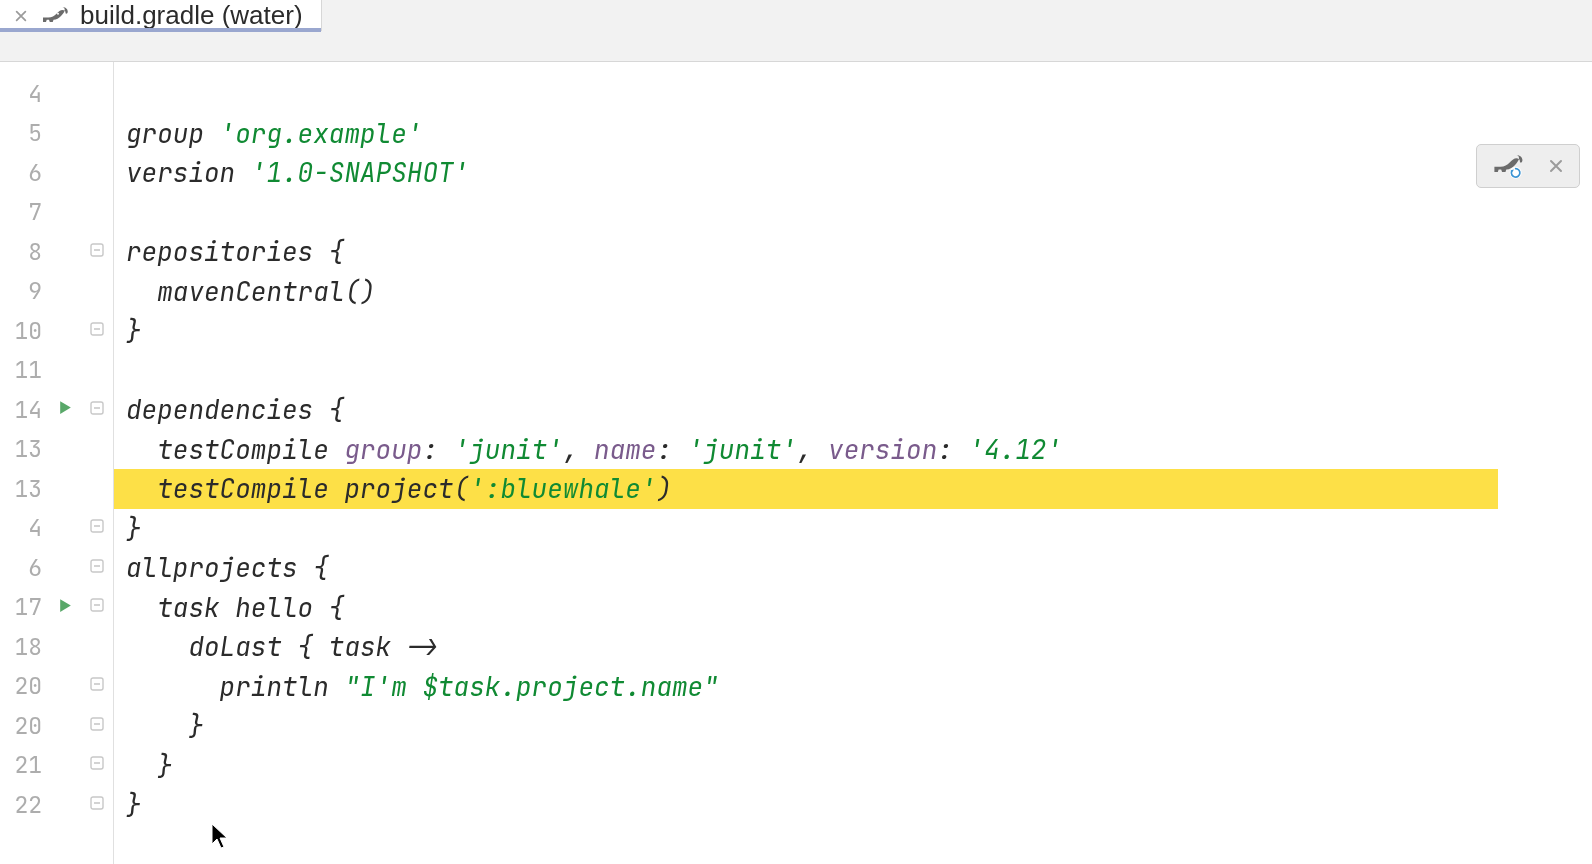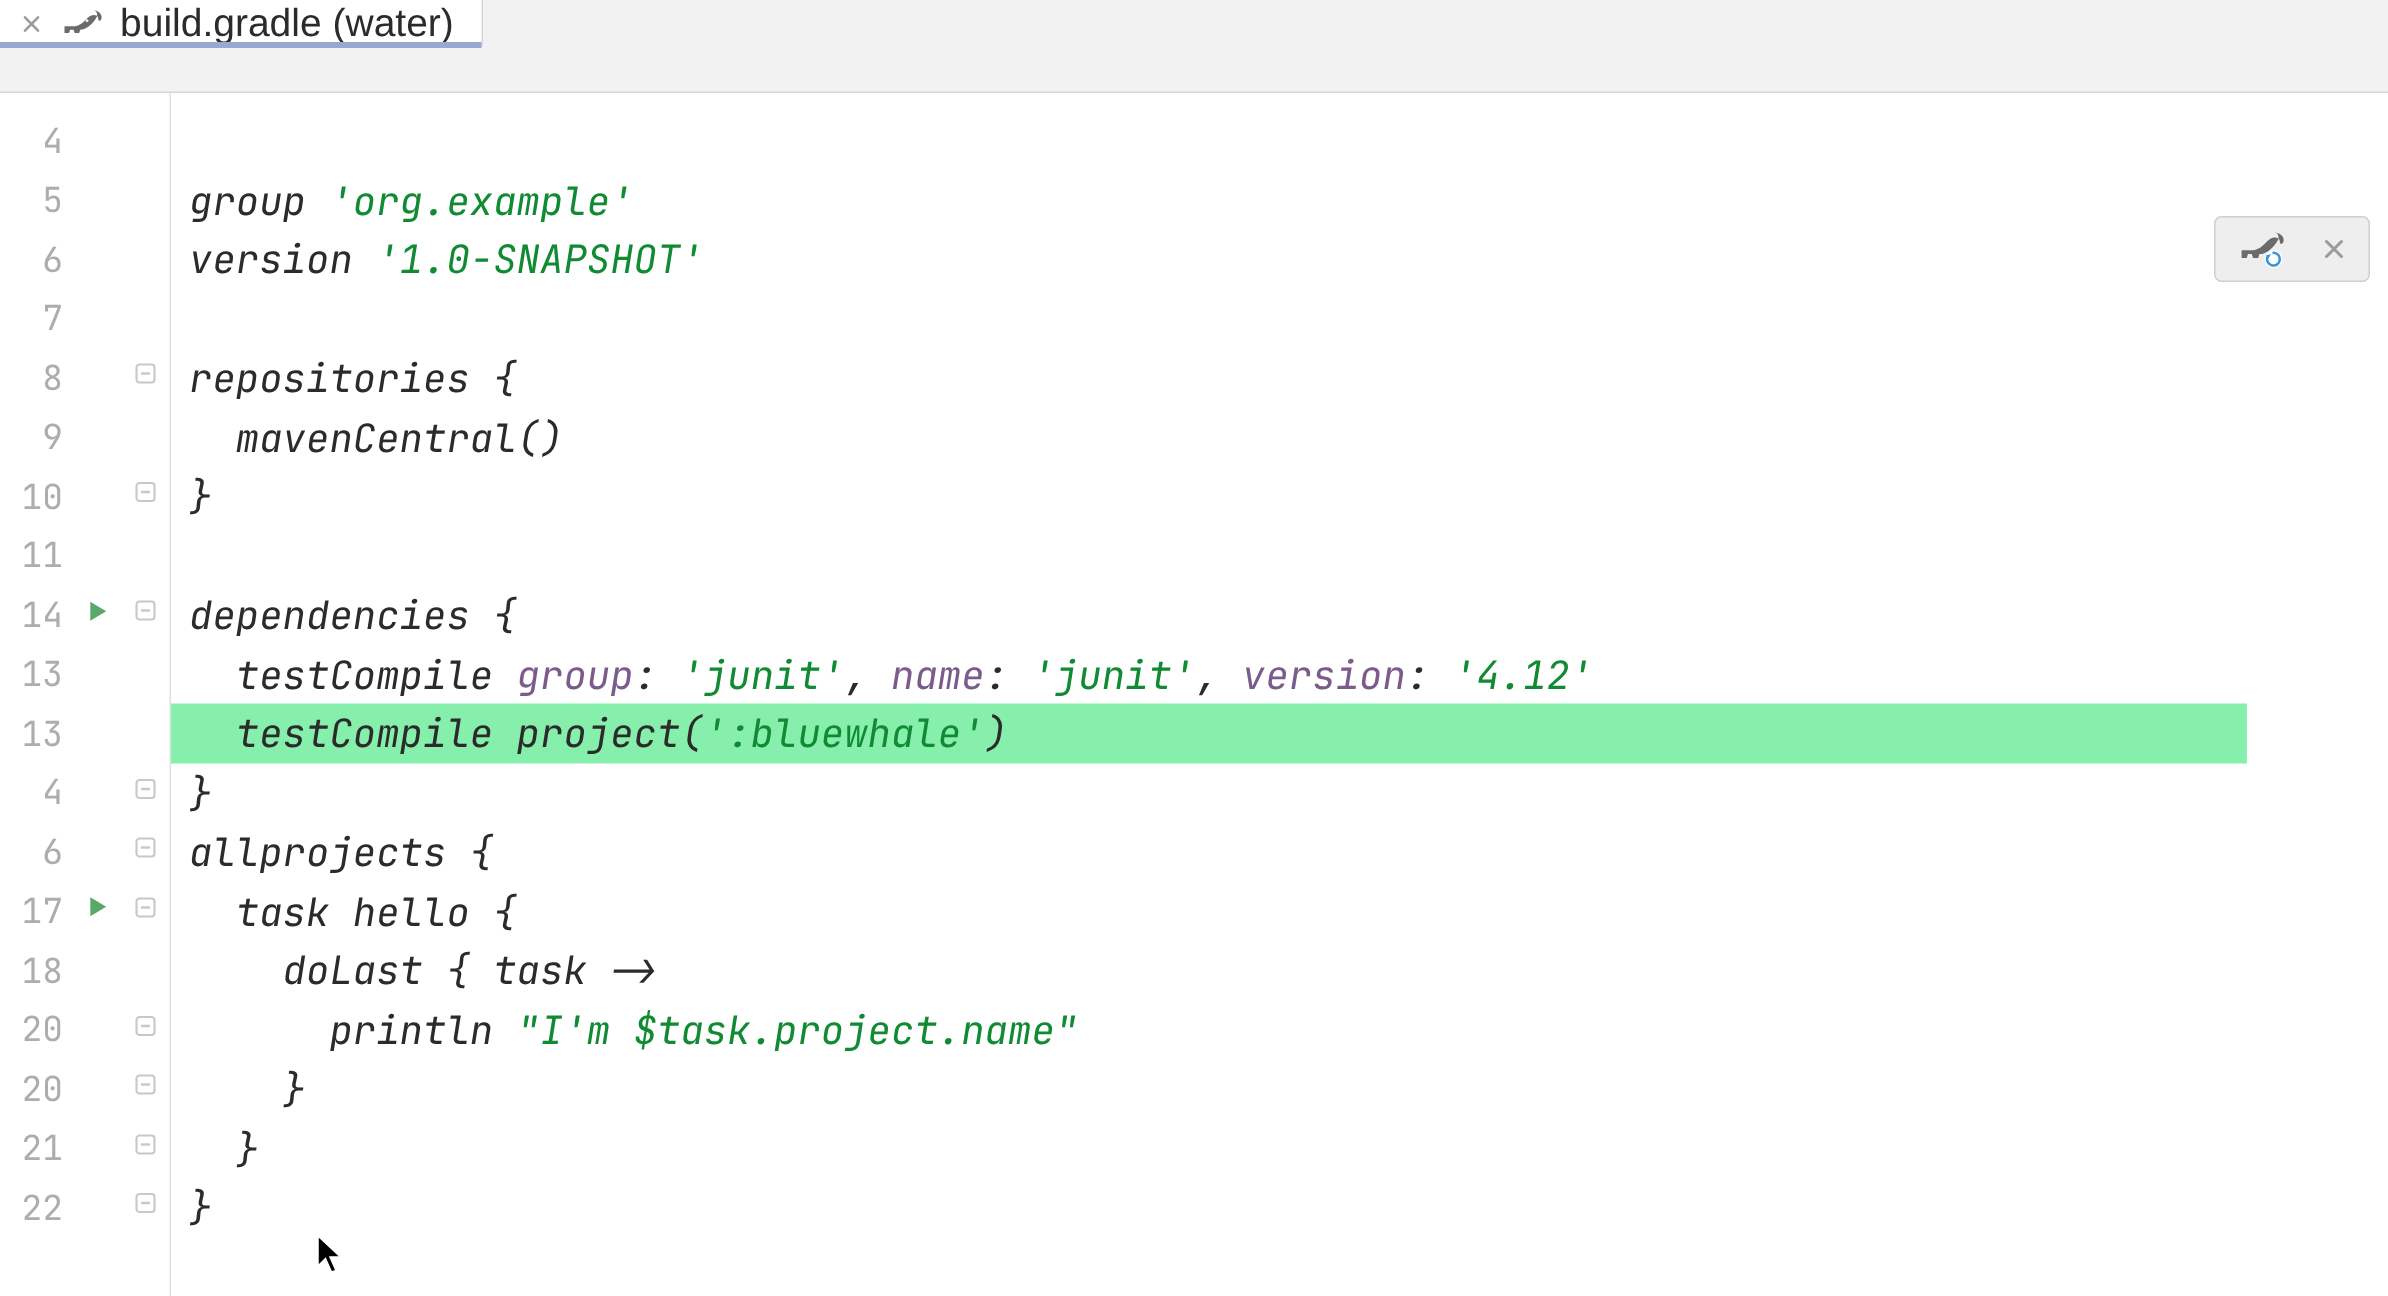--- a/index.html
+++ b/index.html
@@ -102,21 +102,21 @@
     white-space: pre;
     position: relative;
     color: #2b2b2b;
     overflow: hidden;
   }
   .code-line {
     height: 39.5px;
     padding-left: 12px;
     font-style: italic;
   }
-  .code-line.hl { background: #86efac; }
+  .code-line.hl { background: #fde047; }
 
   .kw   { color: #2b2b2b; }
   .str  { color: #108a33; }
   .ident{ color: #7a5b8c; }
   .punct{ color: #2b2b2b; }
 
   
   .notif {
     position: absolute;
     top: 82px;

